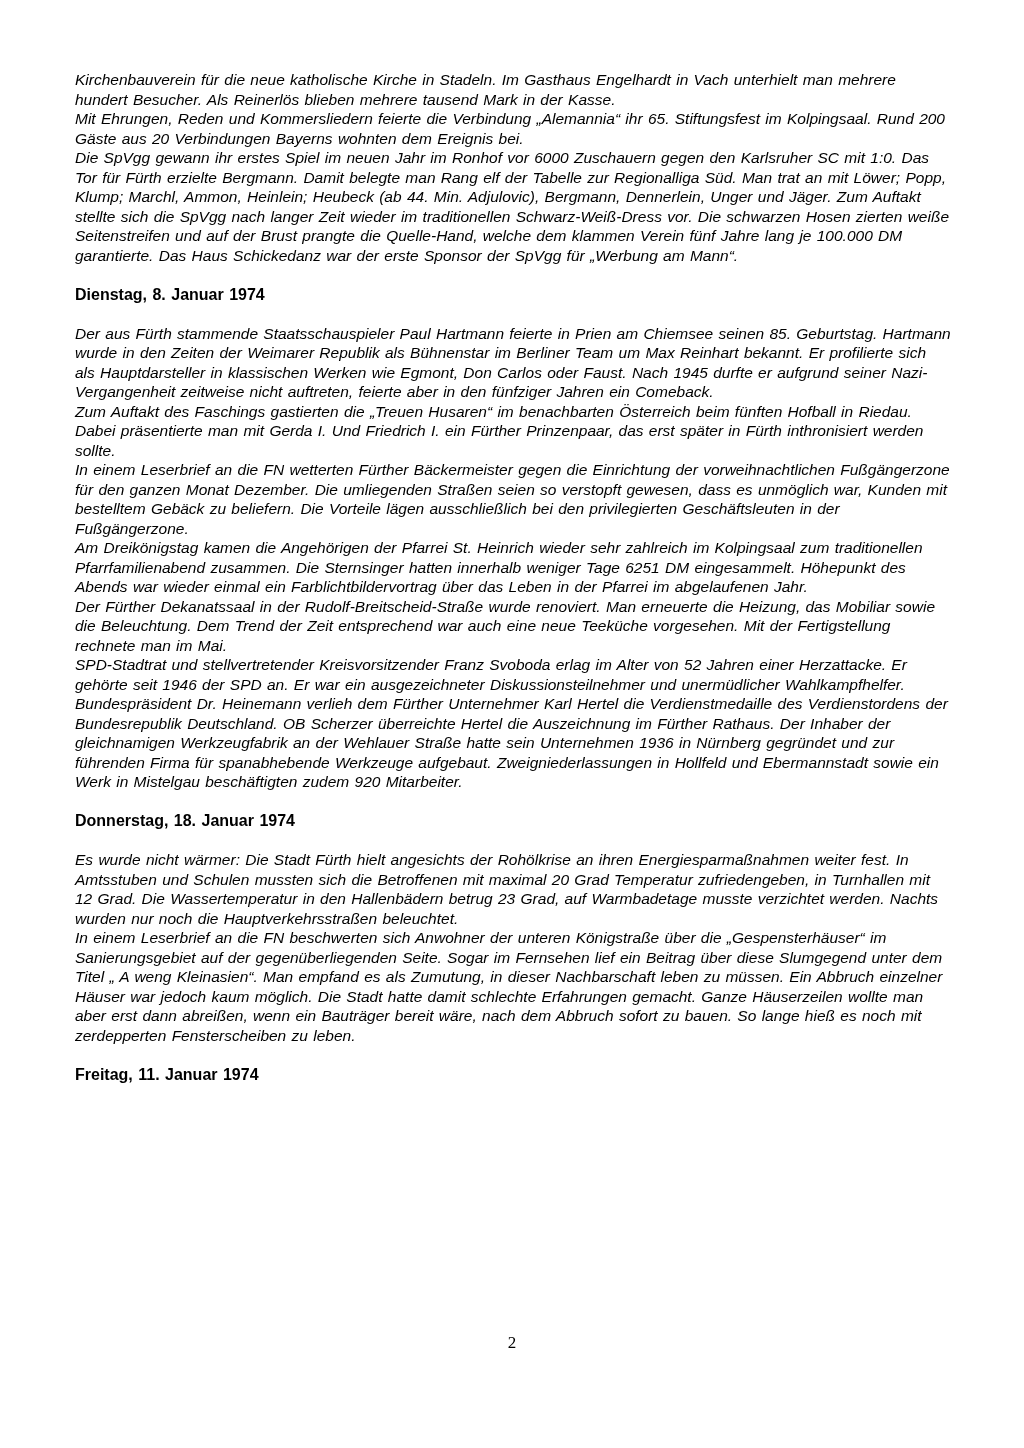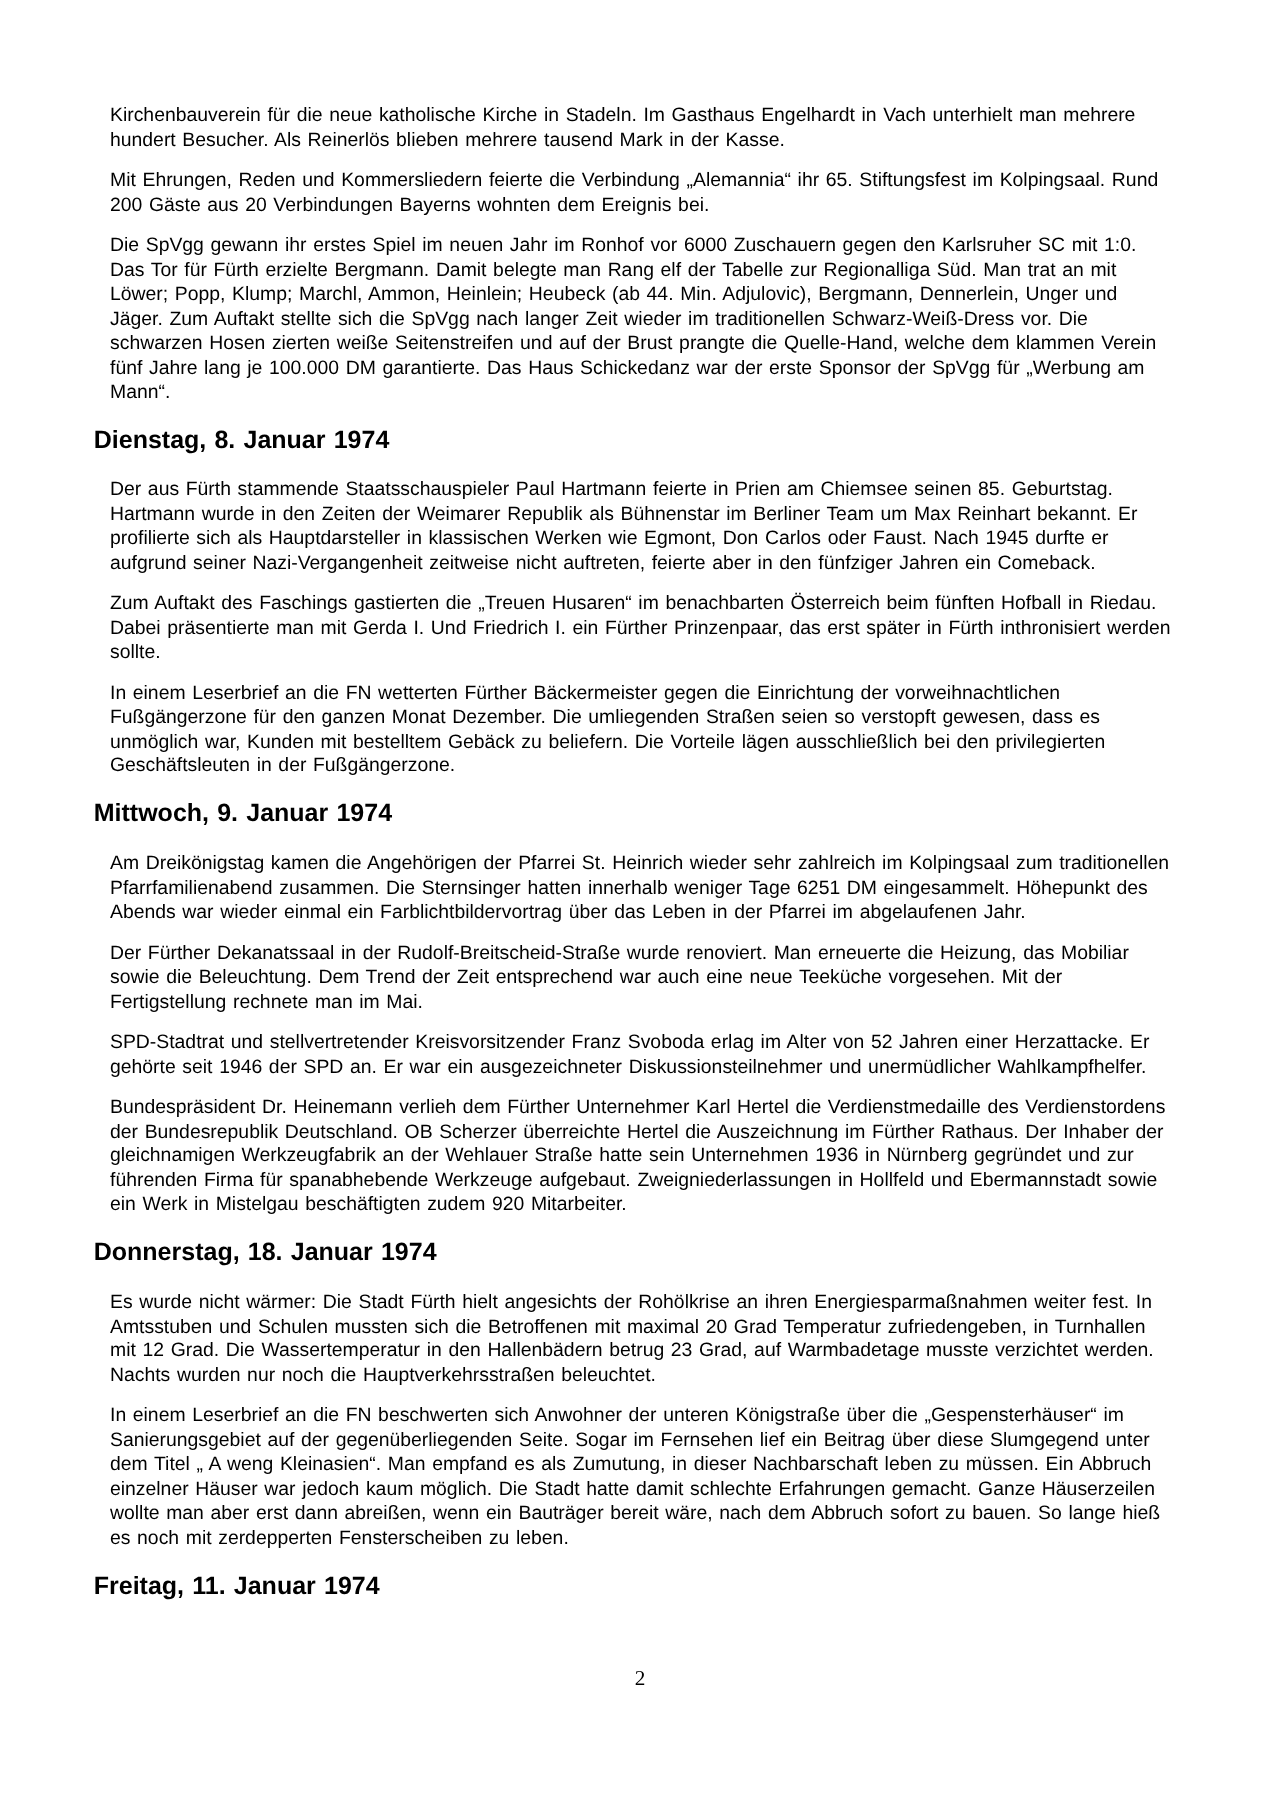--- a/index.html
+++ b/index.html
@@ -27,25 +27,26 @@
     position: absolute;
     left: 75px;
     top: 70px;
     width: 876px;
     font-size: 15.5px;
     line-height: 19.5px;
     text-align: left;
     word-spacing: 1px;
   }
   p.para {
-    margin: 13px;
+    margin: 0;
     padding: 0;
+    font-style: italic;
   }
   h2.heading {
-    font-size: 20px;
+    font-size: 16px;
     line-height: 19.5px;
     font-weight: 700;
     margin: 19.5px 0 19.5px 0;
     padding: 0;
   }
   .footer {
     position: absolute;
     top: 1333px;
     left: 0;
     width: 1024px;
@@ -64,21 +65,20 @@
 
     <p class="para">Kirchenbauverein für die neue katholische Kirche in Stadeln. Im Gasthaus Engelhardt in Vach unterhielt man mehrere hundert Besucher. Als Reinerlös blieben mehrere tausend Mark in der Kasse.</p>
     <p class="para">Mit Ehrungen, Reden und Kommersliedern feierte die Verbindung „Alemannia“ ihr 65. Stiftungsfest im Kolpingsaal. Rund 200 Gäste aus 20 Verbindungen Bayerns wohnten dem Ereignis bei.</p>
     <p class="para">Die SpVgg gewann ihr erstes Spiel im neuen Jahr im Ronhof vor 6000 Zuschauern gegen den Karlsruher SC mit 1:0. Das Tor für Fürth erzielte Bergmann. Damit belegte man Rang elf der Tabelle zur Regionalliga Süd. Man trat an mit Löwer; Popp, Klump; Marchl, Ammon, Heinlein; Heubeck (ab 44. Min. Adjulovic), Bergmann, Dennerlein, Unger und Jäger. Zum Auftakt stellte sich die SpVgg nach langer Zeit wieder im traditionellen Schwarz-Weiß-Dress vor. Die schwarzen Hosen zierten weiße Seitenstreifen und auf der Brust prangte die Quelle-Hand, welche dem klammen Verein fünf Jahre lang je 100.000 DM garantierte. Das Haus Schickedanz war der erste Sponsor der SpVgg für „Werbung am Mann“.</p>
 
     <h2 class="heading">Dienstag, 8. Januar 1974</h2>
     <p class="para">Der aus Fürth stammende Staatsschauspieler Paul Hartmann feierte in Prien am Chiemsee seinen 85. Geburtstag. Hartmann wurde in den Zeiten der Weimarer Republik als Bühnenstar im Berliner Team um Max Reinhart bekannt. Er profilierte sich als Hauptdarsteller in klassischen Werken wie Egmont, Don Carlos oder Faust. Nach 1945 durfte er aufgrund seiner Nazi-Vergangenheit zeitweise nicht auftreten, feierte aber in den fünfziger Jahren ein Comeback.</p>
     <p class="para">Zum Auftakt des Faschings gastierten die „Treuen Husaren“ im benachbarten Österreich beim fünften Hofball in Riedau. Dabei präsentierte man mit Gerda I. Und Friedrich I. ein Fürther Prinzenpaar, das erst später in Fürth inthronisiert werden sollte.</p>
     <p class="para">In einem Leserbrief an die FN wetterten Fürther Bäckermeister gegen die Einrichtung der vorweihnachtlichen Fußgängerzone für den ganzen Monat Dezember. Die umliegenden Straßen seien so verstopft gewesen, dass es unmöglich war, Kunden mit bestelltem Gebäck zu beliefern. Die Vorteile lägen ausschließlich bei den privilegierten Geschäftsleuten in der Fußgängerzone.</p>
 
-    <h2 class="heading">Mittwoch, 9. Januar 1974</h2>
     <p class="para">Am Dreikönigstag kamen die Angehörigen der Pfarrei St. Heinrich wieder sehr zahlreich im Kolpingsaal zum traditionellen Pfarrfamilienabend zusammen. Die Sternsinger hatten innerhalb weniger Tage 6251 DM eingesammelt. Höhepunkt des Abends war wieder einmal ein Farblichtbildervortrag über das Leben in der Pfarrei im abgelaufenen Jahr.</p>
     <p class="para">Der Fürther Dekanatssaal in der Rudolf-Breitscheid-Straße wurde renoviert. Man erneuerte die Heizung, das Mobiliar sowie die Beleuchtung. Dem Trend der Zeit entsprechend war auch eine neue Teeküche vorgesehen. Mit der Fertigstellung rechnete man im Mai.</p>
     <p class="para">SPD-Stadtrat und stellvertretender Kreisvorsitzender Franz Svoboda erlag im Alter von 52 Jahren einer Herzattacke. Er gehörte seit 1946 der SPD an. Er war ein ausgezeichneter Diskussionsteilnehmer und unermüdlicher Wahlkampfhelfer.</p>
     <p class="para">Bundespräsident Dr. Heinemann verlieh dem Fürther Unternehmer Karl Hertel die Verdienstmedaille des Verdienstordens der Bundesrepublik Deutschland. OB Scherzer überreichte Hertel die Auszeichnung im Fürther Rathaus. Der Inhaber der gleichnamigen Werkzeugfabrik an der Wehlauer Straße hatte sein Unternehmen 1936 in Nürnberg gegründet und zur führenden Firma für spanabhebende Werkzeuge aufgebaut. Zweigniederlassungen in Hollfeld und Ebermannstadt sowie ein Werk in Mistelgau beschäftigten zudem 920 Mitarbeiter.</p>
 
     <h2 class="heading">Donnerstag, 18. Januar 1974</h2>
     <p class="para">Es wurde nicht wärmer: Die Stadt Fürth hielt angesichts der Rohölkrise an ihren Energiesparmaßnahmen weiter fest. In Amtsstuben und Schulen mussten sich die Betroffenen mit maximal 20 Grad Temperatur zufriedengeben, in Turnhallen mit 12 Grad. Die Wassertemperatur in den Hallenbädern betrug 23 Grad, auf Warmbadetage musste verzichtet werden. Nachts wurden nur noch die Hauptverkehrsstraßen beleuchtet.</p>
     <p class="para">In einem Leserbrief an die FN beschwerten sich Anwohner der unteren Königstraße über die „Gespensterhäuser“ im Sanierungsgebiet auf der gegenüberliegenden Seite. Sogar im Fernsehen lief ein Beitrag über diese Slumgegend unter dem Titel „ A weng Kleinasien“. Man empfand es als Zumutung, in dieser Nachbarschaft leben zu müssen. Ein Abbruch einzelner Häuser war jedoch kaum möglich. Die Stadt hatte damit schlechte Erfahrungen gemacht. Ganze Häuserzeilen wollte man aber erst dann abreißen, wenn ein Bauträger bereit wäre, nach dem Abbruch sofort zu bauen. So lange hieß es noch mit zerdepperten Fensterscheiben zu leben.</p>
 
     <h2 class="heading">Freitag, 11. Januar 1974</h2>

